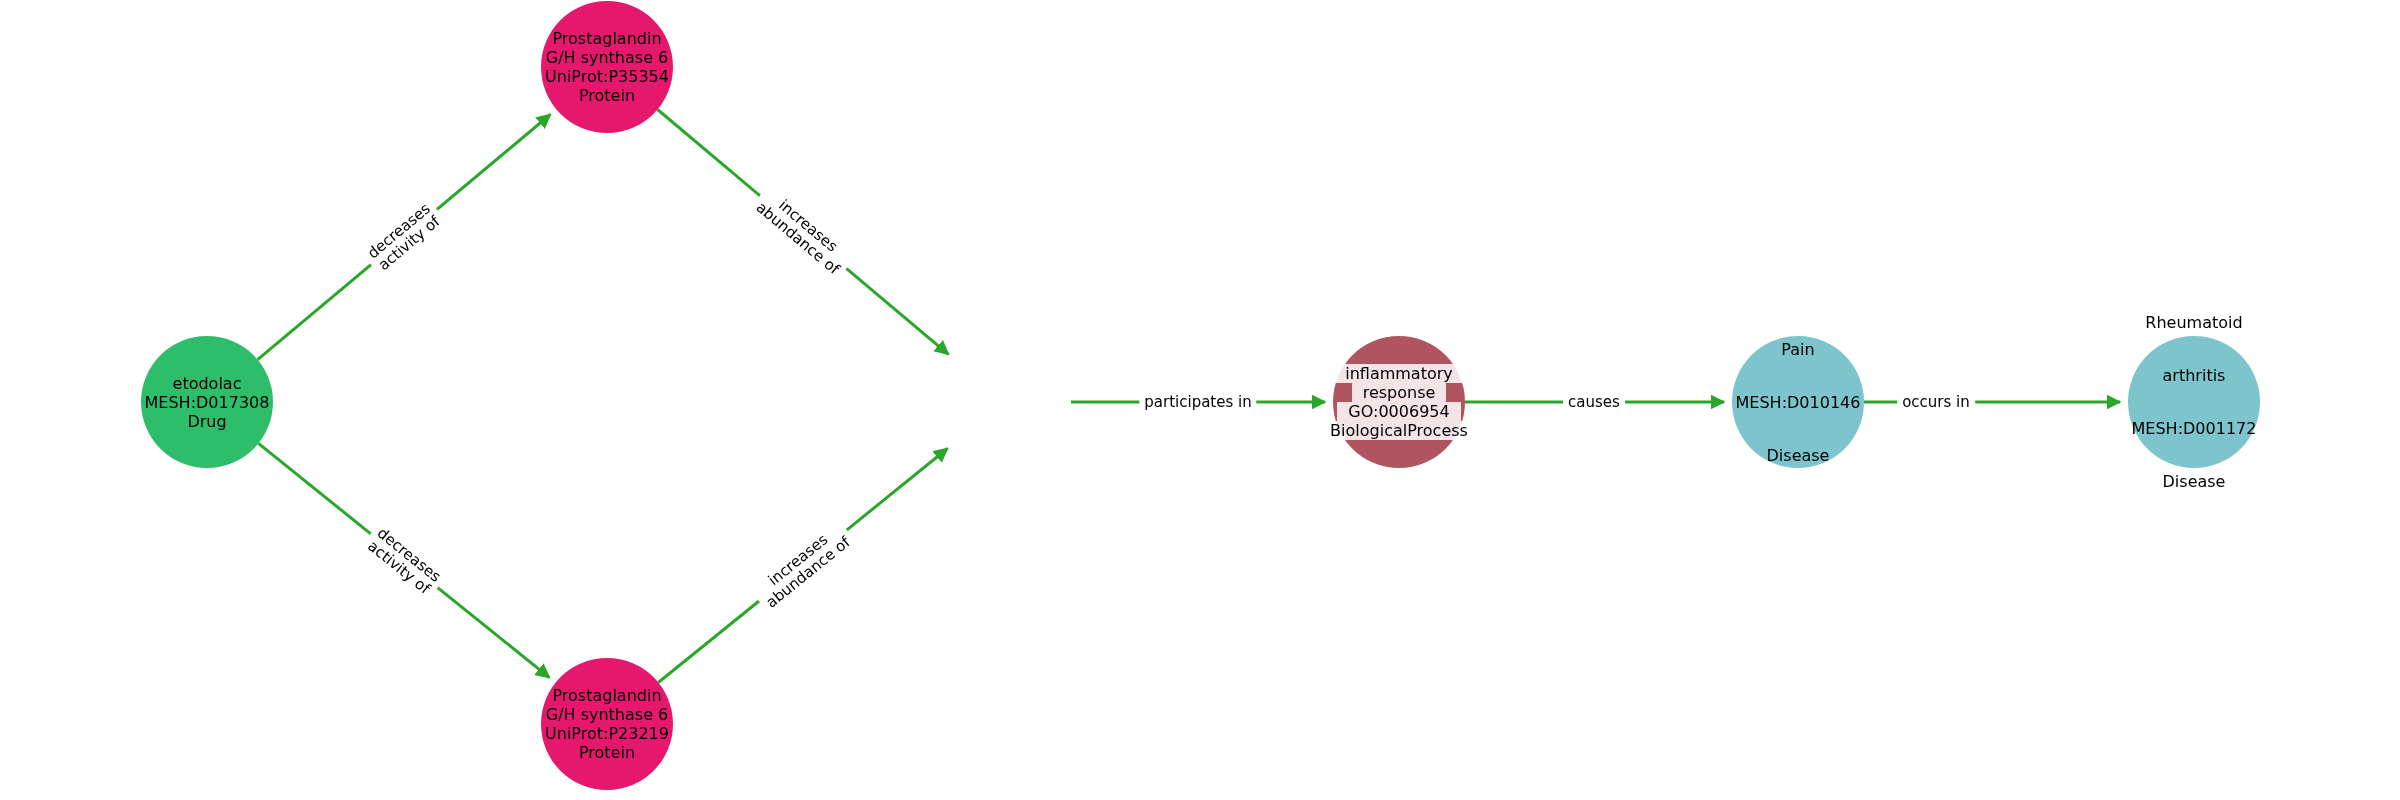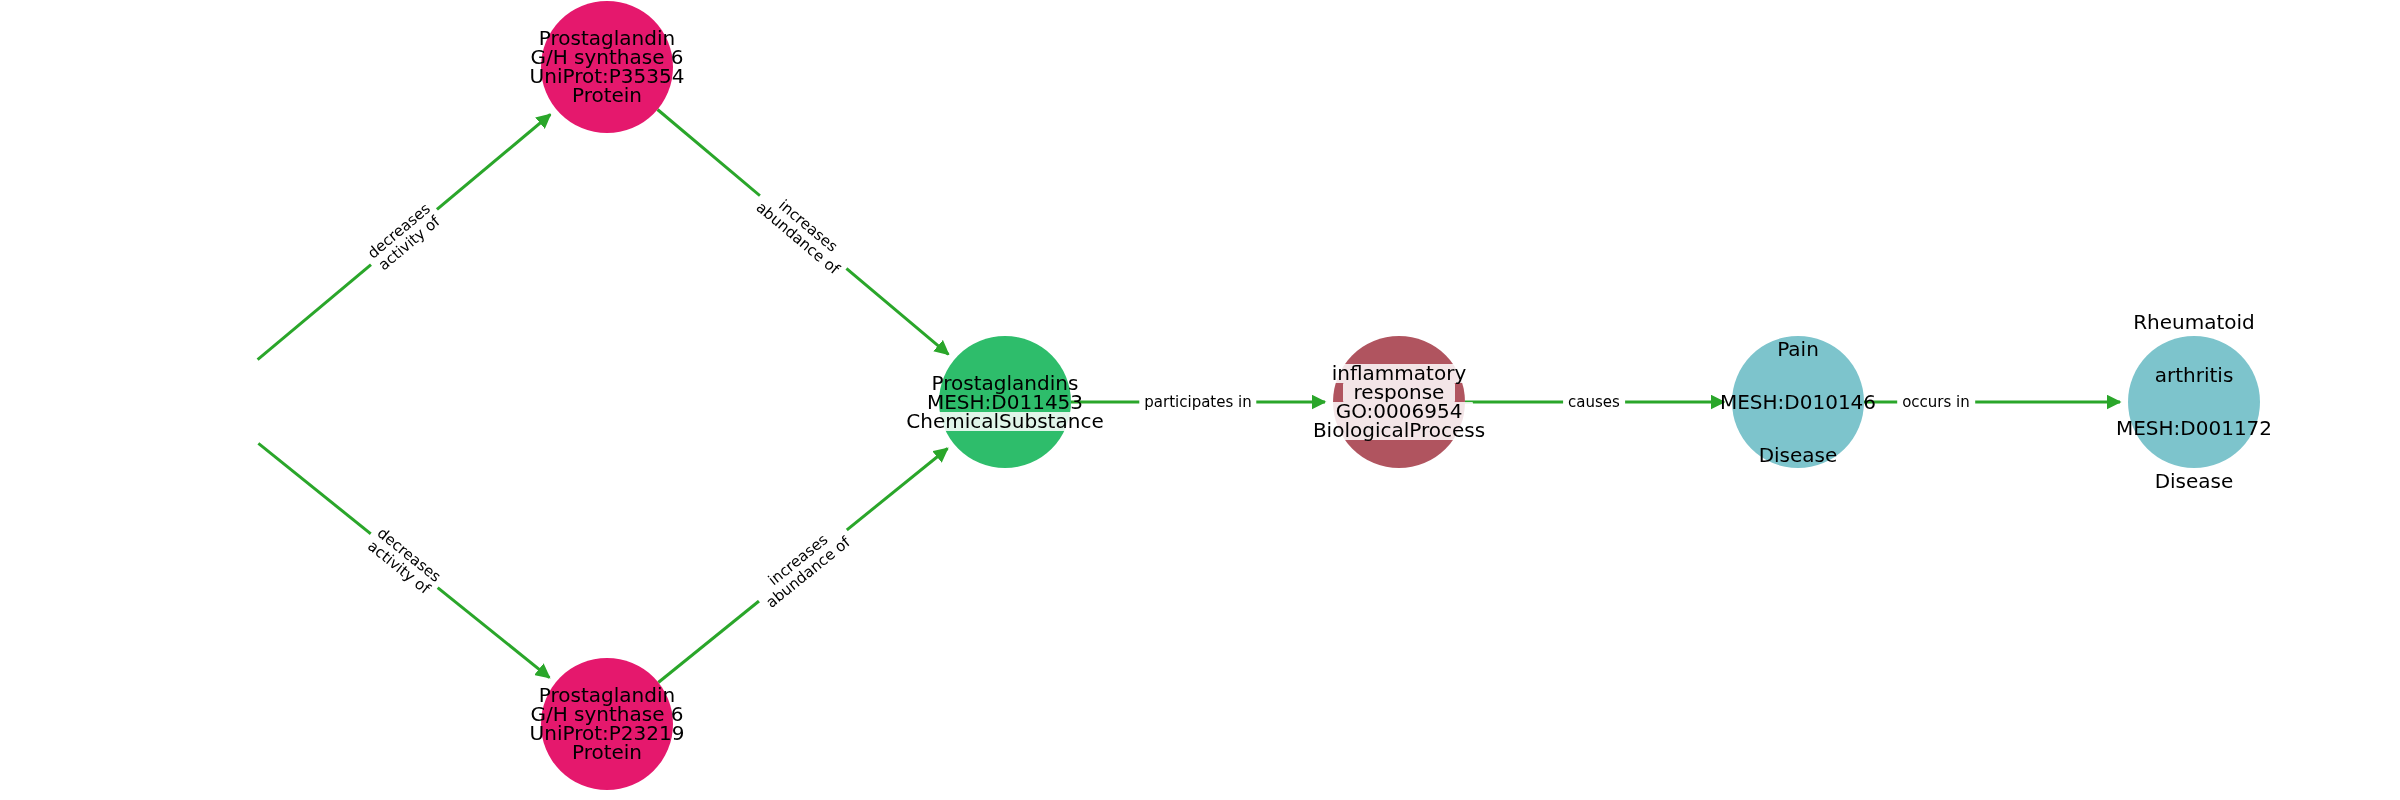--- a/index.html
+++ b/index.html
@@ -21,21 +21,21 @@
   .node {
     position: absolute;
     width: 132px;
     height: 132px;
     border-radius: 50%;
     display: flex;
     flex-direction: column;
     align-items: center;
     justify-content: center;
     text-align: center;
-    font-size: 20px;
+    font-size: 16px;
     line-height: 19px;
   }
   .node--drug     { background: var(--c-drug, #2ebd6b); }
   .node--chemical { background: var(--c-chemical, #2ebd6b); }
   .node--protein  { background: var(--c-protein, #e5186d); }
   .node--process  { background: var(--c-process, #b0545f); }
   .node--disease  { background: var(--c-disease, #7dc4cc); gap: 34px; }
 
   .node-line { white-space: nowrap; }
   .node-line--boxed { background: rgba(255,255,255,0.85); padding: 0 11px; border-radius: 1px; }
@@ -92,40 +92,40 @@
   <div class="edge-label" style="left:1198px; top:402px">
     <span class="edge-label-line">participates in</span>
   </div>
   <div class="edge-label" style="left:1594px; top:402px">
     <span class="edge-label-line">causes</span>
   </div>
   <div class="edge-label" style="left:1936px; top:402px">
     <span class="edge-label-line">occurs in</span>
   </div>
 
+  <div class="node node--drug" style="left:141px; top:336px">
+    <span class="node-line">etodolac</span>
+    <span class="node-line">MESH:D017308</span>
+    <span class="node-line">Drug</span>
+  </div>
 
   <div class="node node--protein" style="left:541px; top:1px">
     <span class="node-line">Prostaglandin</span>
     <span class="node-line">G/H synthase 6</span>
     <span class="node-line">UniProt:P35354</span>
     <span class="node-line">Protein</span>
   </div>
 
   <div class="node node--protein" style="left:541px; top:658px">
     <span class="node-line">Prostaglandin</span>
     <span class="node-line">G/H synthase 6</span>
     <span class="node-line">UniProt:P23219</span>
     <span class="node-line">Protein</span>
   </div>
 
-  <div class="node node--chemical" style="left:939px; top:336px">
-    <span class="node-line">Prostaglandins</span>
-    <span class="node-line">MESH:D011453</span>
-    <span class="node-line node-line--boxed">ChemicalSubstance</span>
-  </div>
 
   <div class="node node--process" style="left:1333px; top:336px">
     <span class="node-line node-line--boxed">inflammatory</span>
     <span class="node-line node-line--boxed">response</span>
     <span class="node-line node-line--boxed">GO:0006954</span>
     <span class="node-line node-line--boxed">BiologicalProcess</span>
   </div>
 
   <div class="node node--disease" style="left:1732px; top:336px">
     <span class="node-line">Pain</span>

